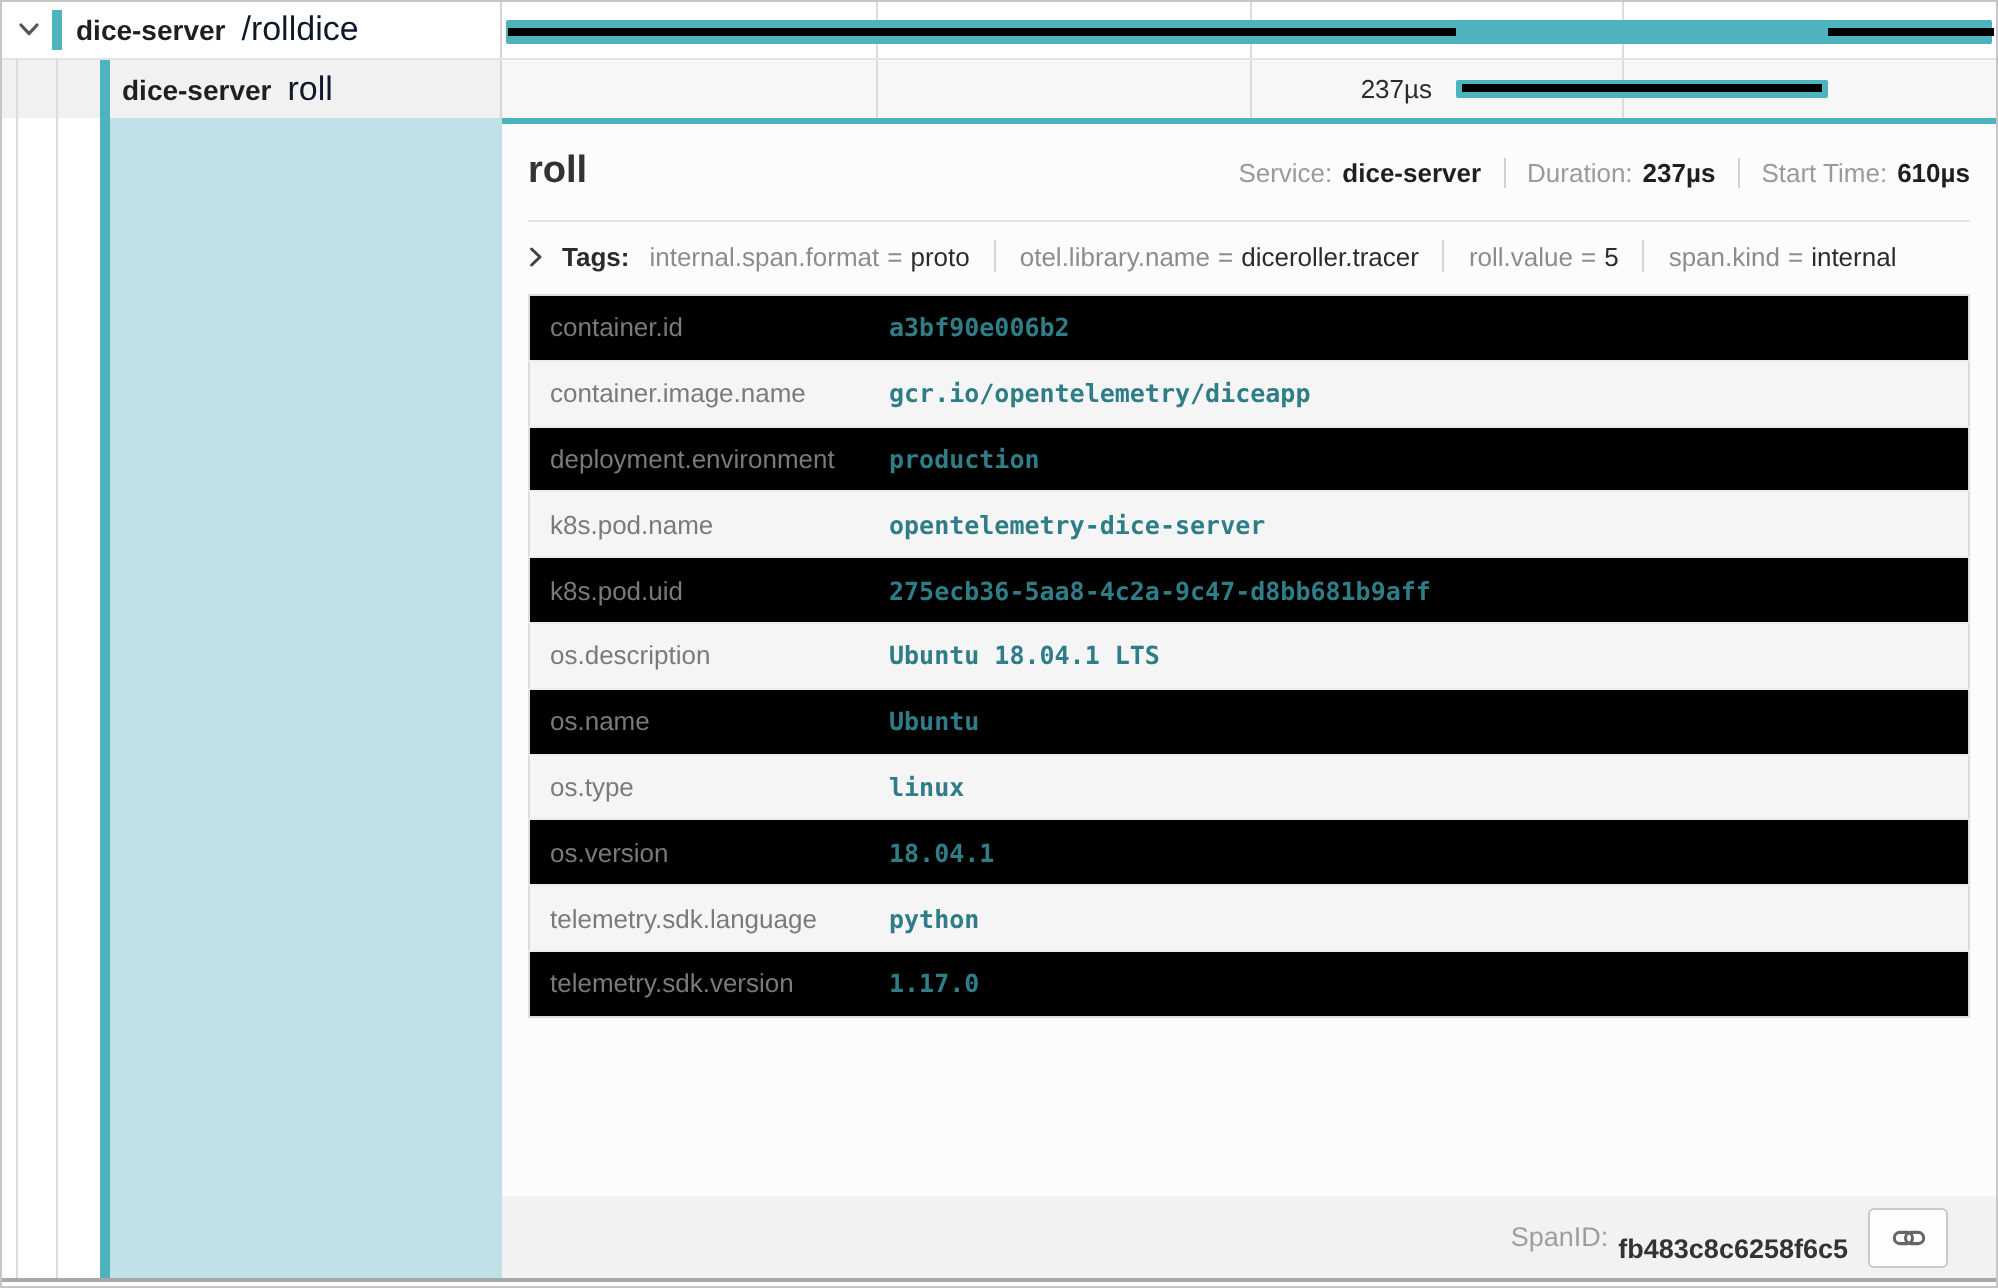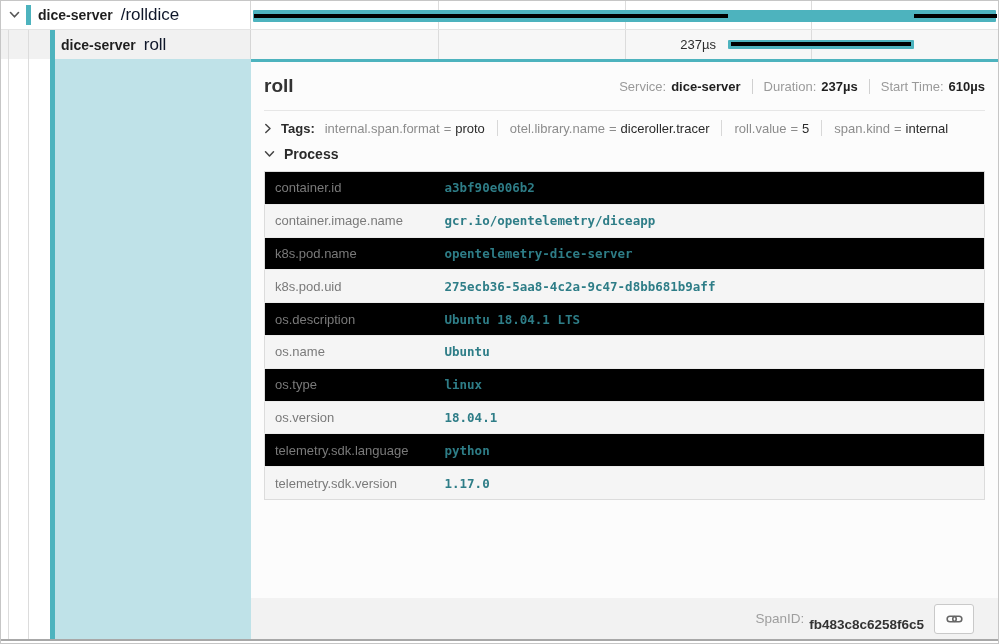--- a/index.html
+++ b/index.html
@@ -178,36 +178,34 @@
       <span class="tag-sep"></span>
       <span class="tag-key">roll.value</span>
       <span class="tag-eq">=</span>
       <span class="tag-val">5</span>
       <span class="tag-sep"></span>
       <span class="tag-key">span.kind</span>
       <span class="tag-eq">=</span>
       <span class="tag-val">internal</span>
     </div>
 
-    <div class="process-row">
-      <svg width="11" height="8" viewBox="0 0 11 8">
-          <polyline points="1.5,1.8 5.5,6 9.5,1.8" fill="none" stroke="#444" stroke-width="1.5" stroke-linecap="round" stroke-linejoin="round"></polyline>
-        </svg>
-      <span class="process-label">Process</span>
-    </div>
 
     <table class="kv">
       <tbody>
           <tr>
             <td class="k">container.id</td>
             <td class="v">a3bf90e006b2</td>
           </tr>
       <tr>
             <td class="k">container.image.name</td>
             <td class="v">gcr.io/opentelemetry/diceapp</td>
+          </tr>
+      <tr>
+            <td class="k">deployment.environment</td>
+            <td class="v">production</td>
           </tr>
       <tr>
             <td class="k">k8s.pod.name</td>
             <td class="v">opentelemetry-dice-server</td>
           </tr>
       <tr>
             <td class="k">k8s.pod.uid</td>
             <td class="v">275ecb36-5aa8-4c2a-9c47-d8bb681b9aff</td>
           </tr>
       <tr>

